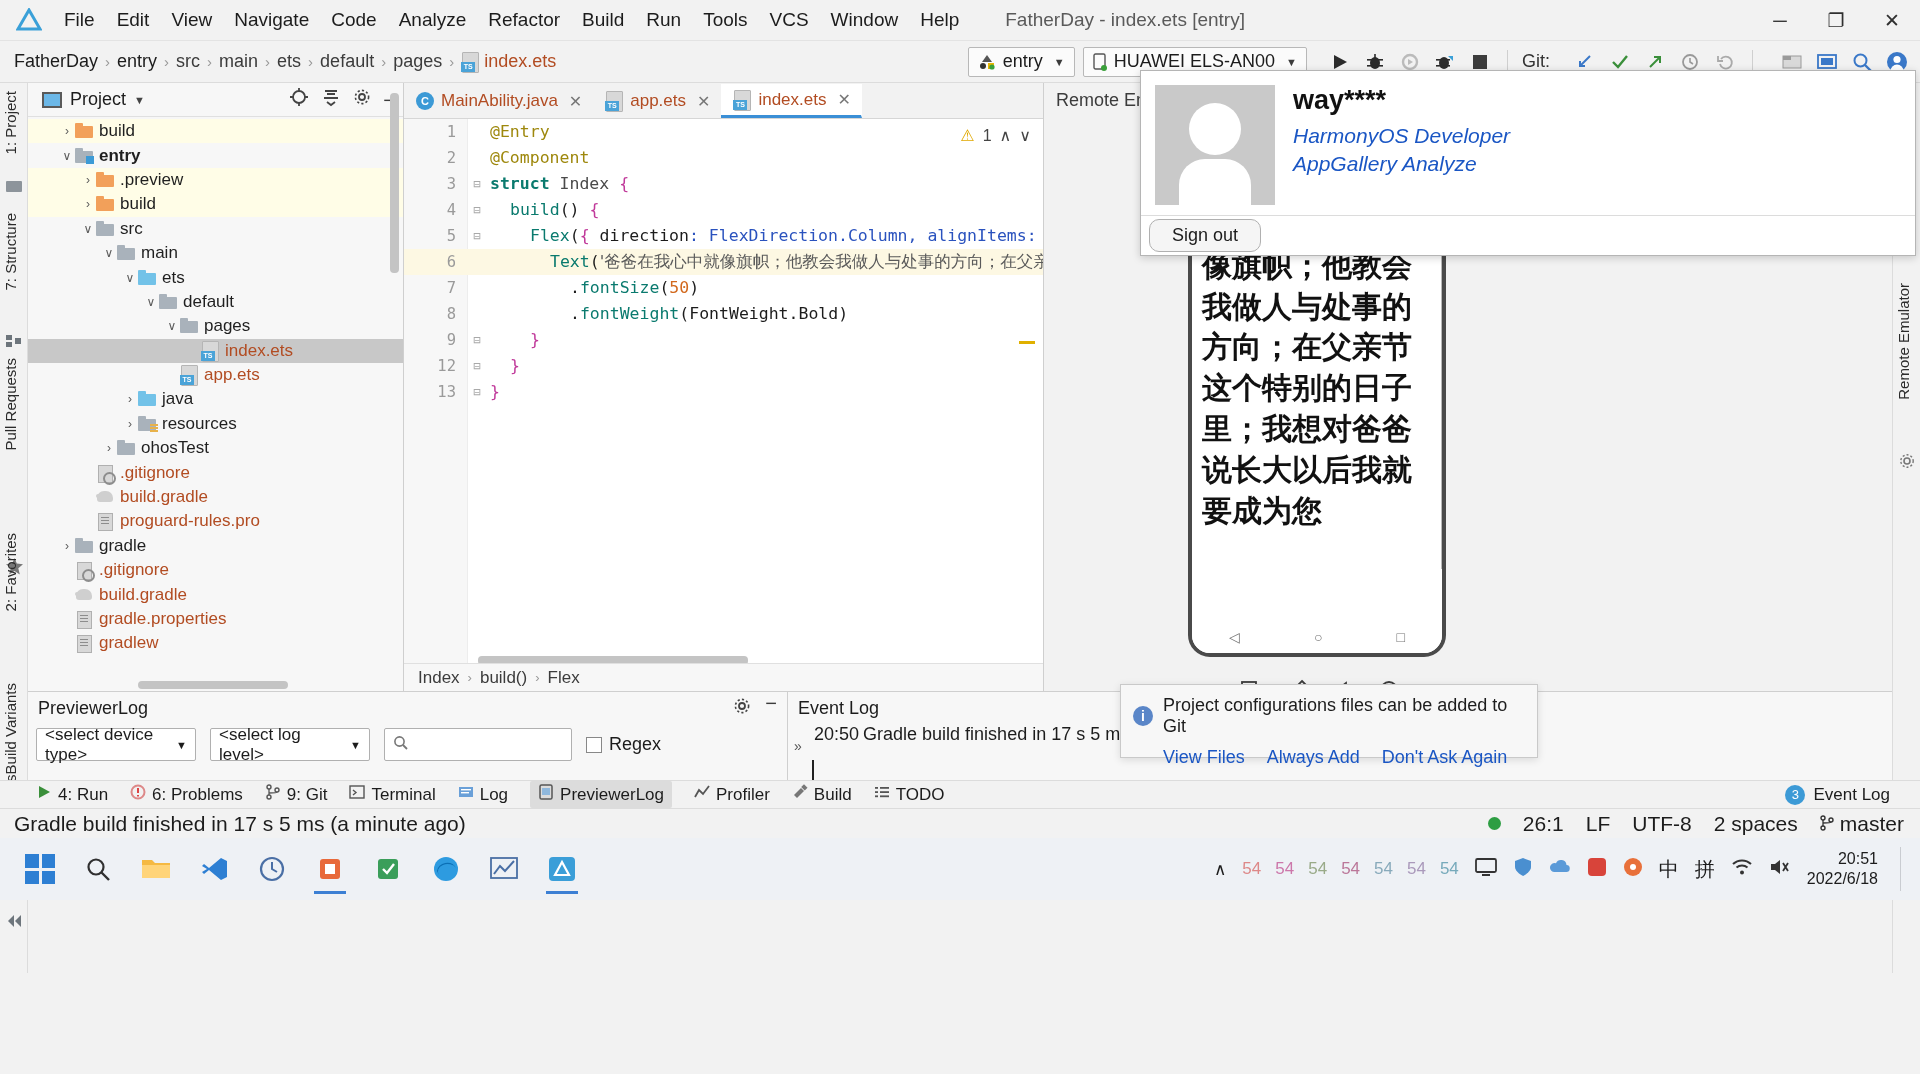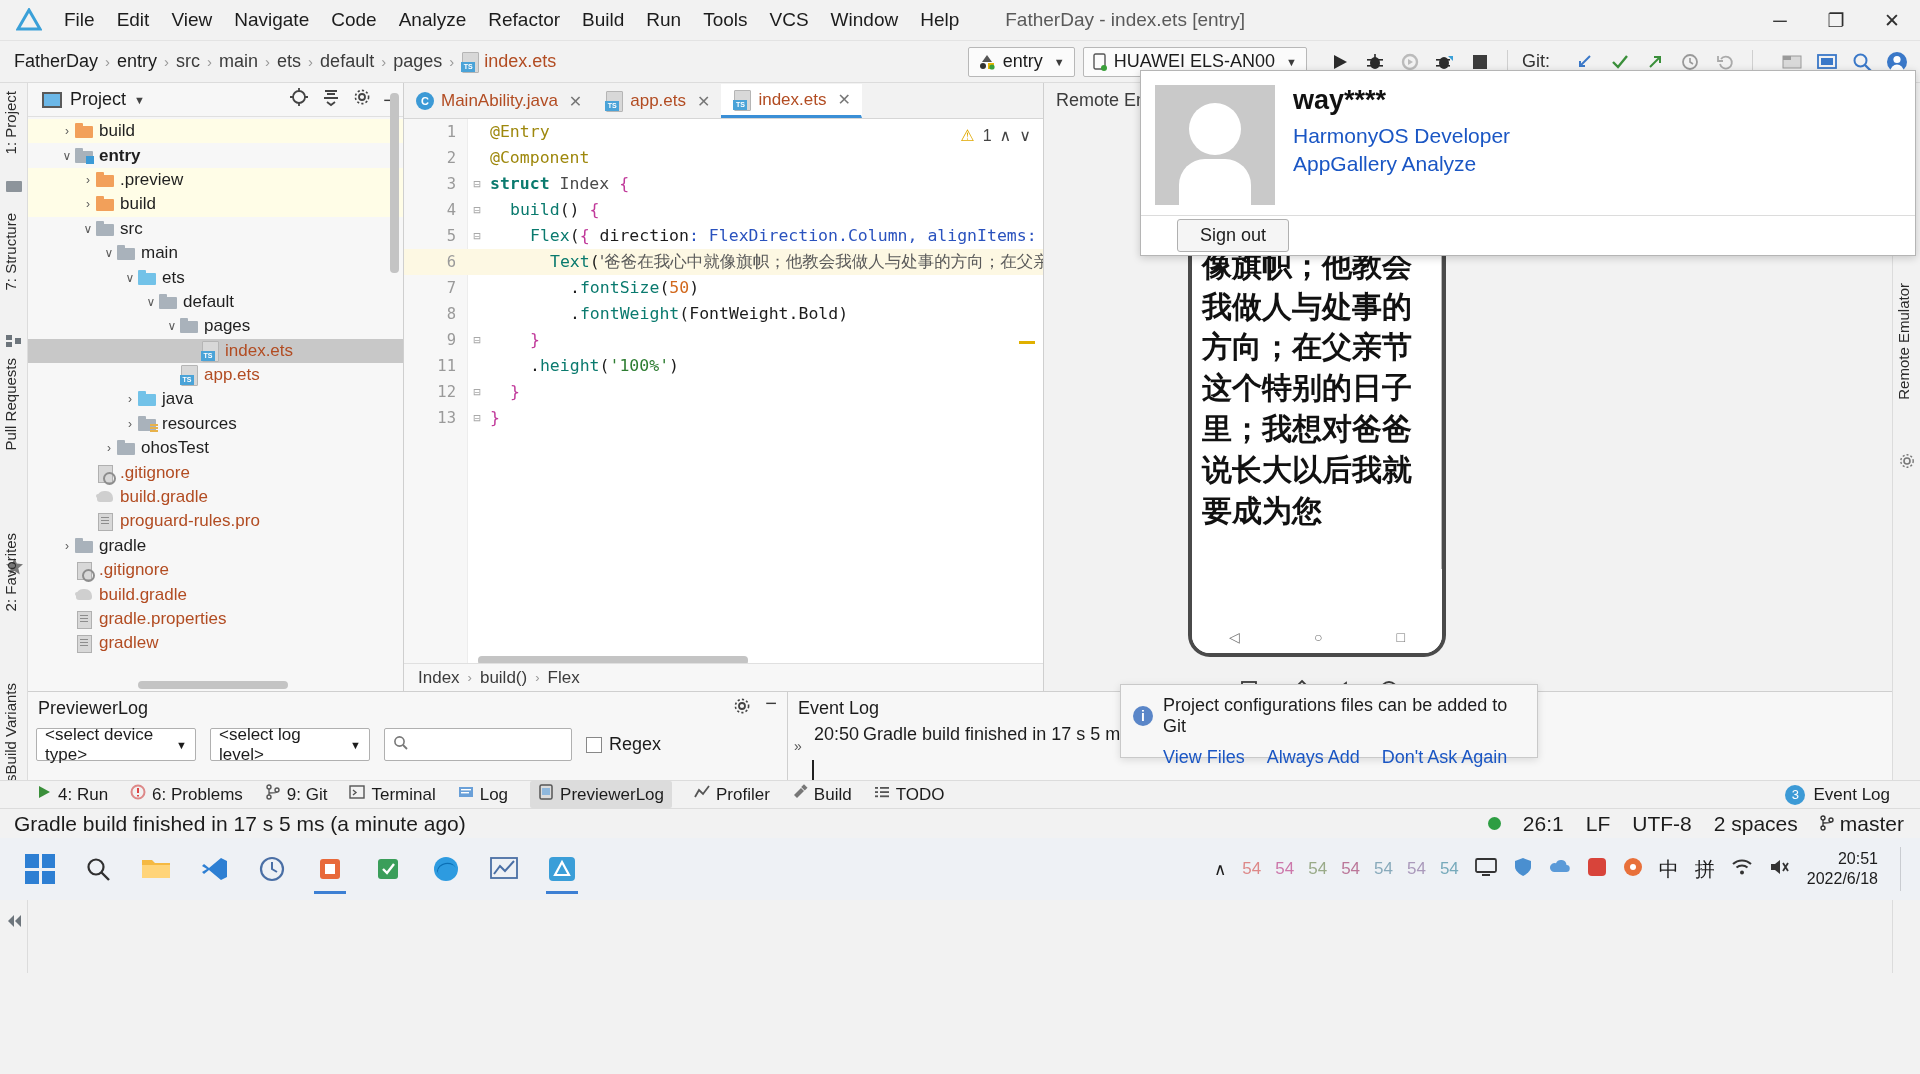--- a/index.html
+++ b/index.html
@@ -243,25 +243,25 @@
     background:#fff; border:1px solid #b5b5b5; box-shadow:0 2px 8px rgba(0,0,0,.18);
     z-index: 40;
   }
   .acct-body { display:flex; padding:14px 0 0 14px; gap:18px; }
   .avatar { width:120px; height:120px; background:#c9c9c9; position:relative; flex:none; }
   .avatar::before { content:""; position:absolute; left:34px; top:18px; width:52px; height:52px;
     background:#fff; border-radius:50%; }
   .avatar::after { content:""; position:absolute; left:24px; top:74px; width:72px; height:46px;
     background:#fff; border-radius:26px 26px 0 0; }
   .acct-name { font-size:27px; font-weight:bold; color:#111; margin-bottom:6px; }
-  .acct-link { font-size:21px; color:#1a56c4; line-height:1.34; }
+  .acct-link { font-size:21px; color:#1a56c4; line-height:1.34;font-style:italic; }
   .signout-bar { position:absolute; left:0; bottom:0; width:100%; height:40px;
     border-top:1px solid #dcdcdc; display:flex; align-items:center; padding-left:8px; }
-  .signout-btn { border:1px solid #b0b0b0; background:#f5f5f5; border-radius:3px;
-    padding:5px 22px; font-size:18px; color:#1c1c1c;margin-left:28px; }
+  .signout-btn { border:1px solid #b0b0b0; background:#f5f5f5; border-radius:10px;
+    padding:5px 22px; font-size:18px; color:#1c1c1c; }
 
   
   .bottom-split { position:absolute; left:28px; top:691px; width:1864px; height:89px; }
   .prevlog {
     position:absolute; left:0; top:0; width:760px; height:89px; background:#f7f7f7;
     border-top:1px solid #cfcfcf; border-right:1px solid #cfcfcf;
   }
   .bp-head { height:32px; display:flex; align-items:center; padding:0 10px 0 10px; font-size:18px; color:#1c1c1c; }
   .bp-head-actions { margin-left:auto; display:flex; gap:14px; color:#3c3c3c; }
   .prev-controls { display:flex; align-items:center; gap:14px; padding:4px 0 0 8px; }
@@ -742,21 +742,20 @@
       <div id="code">
           <div class="codeline"><span class="lineno">1</span><span class="ctext" style="left: 86px;"><span class="k-ann">@Entry</span></span></div>
           <div class="codeline"><span class="lineno">2</span><span class="ctext" style="left: 86px;"><span class="k-ann">@Component</span></span></div>
           <div class="codeline"><span class="lineno">3</span><span class="fold">⊟</span><span class="ctext" style="left: 86px;"><span class="k-kw">struct </span><span class="k-type">Index </span><span class="k-brace">{</span></span></div>
           <div class="codeline"><span class="lineno">4</span><span class="fold">⊟</span><span class="ctext" style="left: 106px;"><span class="k-fn">build</span><span class="k-plain">() </span><span class="k-brace">{</span></span></div>
           <div class="codeline"><span class="lineno">5</span><span class="fold">⊟</span><span class="ctext" style="left: 126px;"><span class="k-fn">Flex</span><span class="k-plain">(</span><span class="k-brace">{</span><span class="k-plain"> direction</span><span class="k-prop">:</span><span class="k-prop"> FlexDirection.Column, alignItems: I</span></span></div>
           <div class="codeline hl"><span class="lineno">6</span><span class="ctext" style="left: 146px;"><span class="k-fn">Text</span><span class="k-plain">(</span><span class="k-cn" style="font-family: &quot;DejaVu Sans&quot;, &quot;Liberation Sans&quot;, sans-serif;">'爸爸在我心中就像旗帜；他教会我做人与处事的方向；在父亲节</span></span></div>
           <div class="codeline"><span class="lineno">7</span><span class="ctext" style="left: 166px;"><span class="k-plain">.</span><span class="k-fn">fontSize</span><span class="k-plain">(</span><span class="k-num">50</span><span class="k-plain">)</span></span></div>
           <div class="codeline"><span class="lineno">8</span><span class="ctext" style="left: 166px;"><span class="k-plain">.</span><span class="k-fn">fontWeight</span><span class="k-plain">(FontWeight.Bold)</span></span></div>
           <div class="codeline"><span class="lineno">9</span><span class="fold">⊟</span><span class="ctext" style="left: 126px;"><span class="k-brace">}</span></span></div>
-          <div class="codeline"><span class="lineno">11</span><span class="ctext" style="left: 126px;"><span class="k-plain">.</span><span class="k-fn">height</span><span class="k-plain">(</span><span class="k-str">'100%'</span><span class="k-plain">)</span></span></div>
           <div class="codeline"><span class="lineno">12</span><span class="fold">⊟</span><span class="ctext" style="left: 106px;"><span class="k-brace">}</span></span></div>
           <div class="codeline"><span class="lineno">13</span><span class="fold">⊟</span><span class="ctext" style="left: 86px;"><span class="k-brace">}</span></span></div>
         </div>
       <div class="inspect-widget">
         <span class="warn-tri">⚠</span>
         <span>1</span>
         <span>∧</span>
         <span>∨</span>
       </div>
       <div class="marker-yellow"></div>

